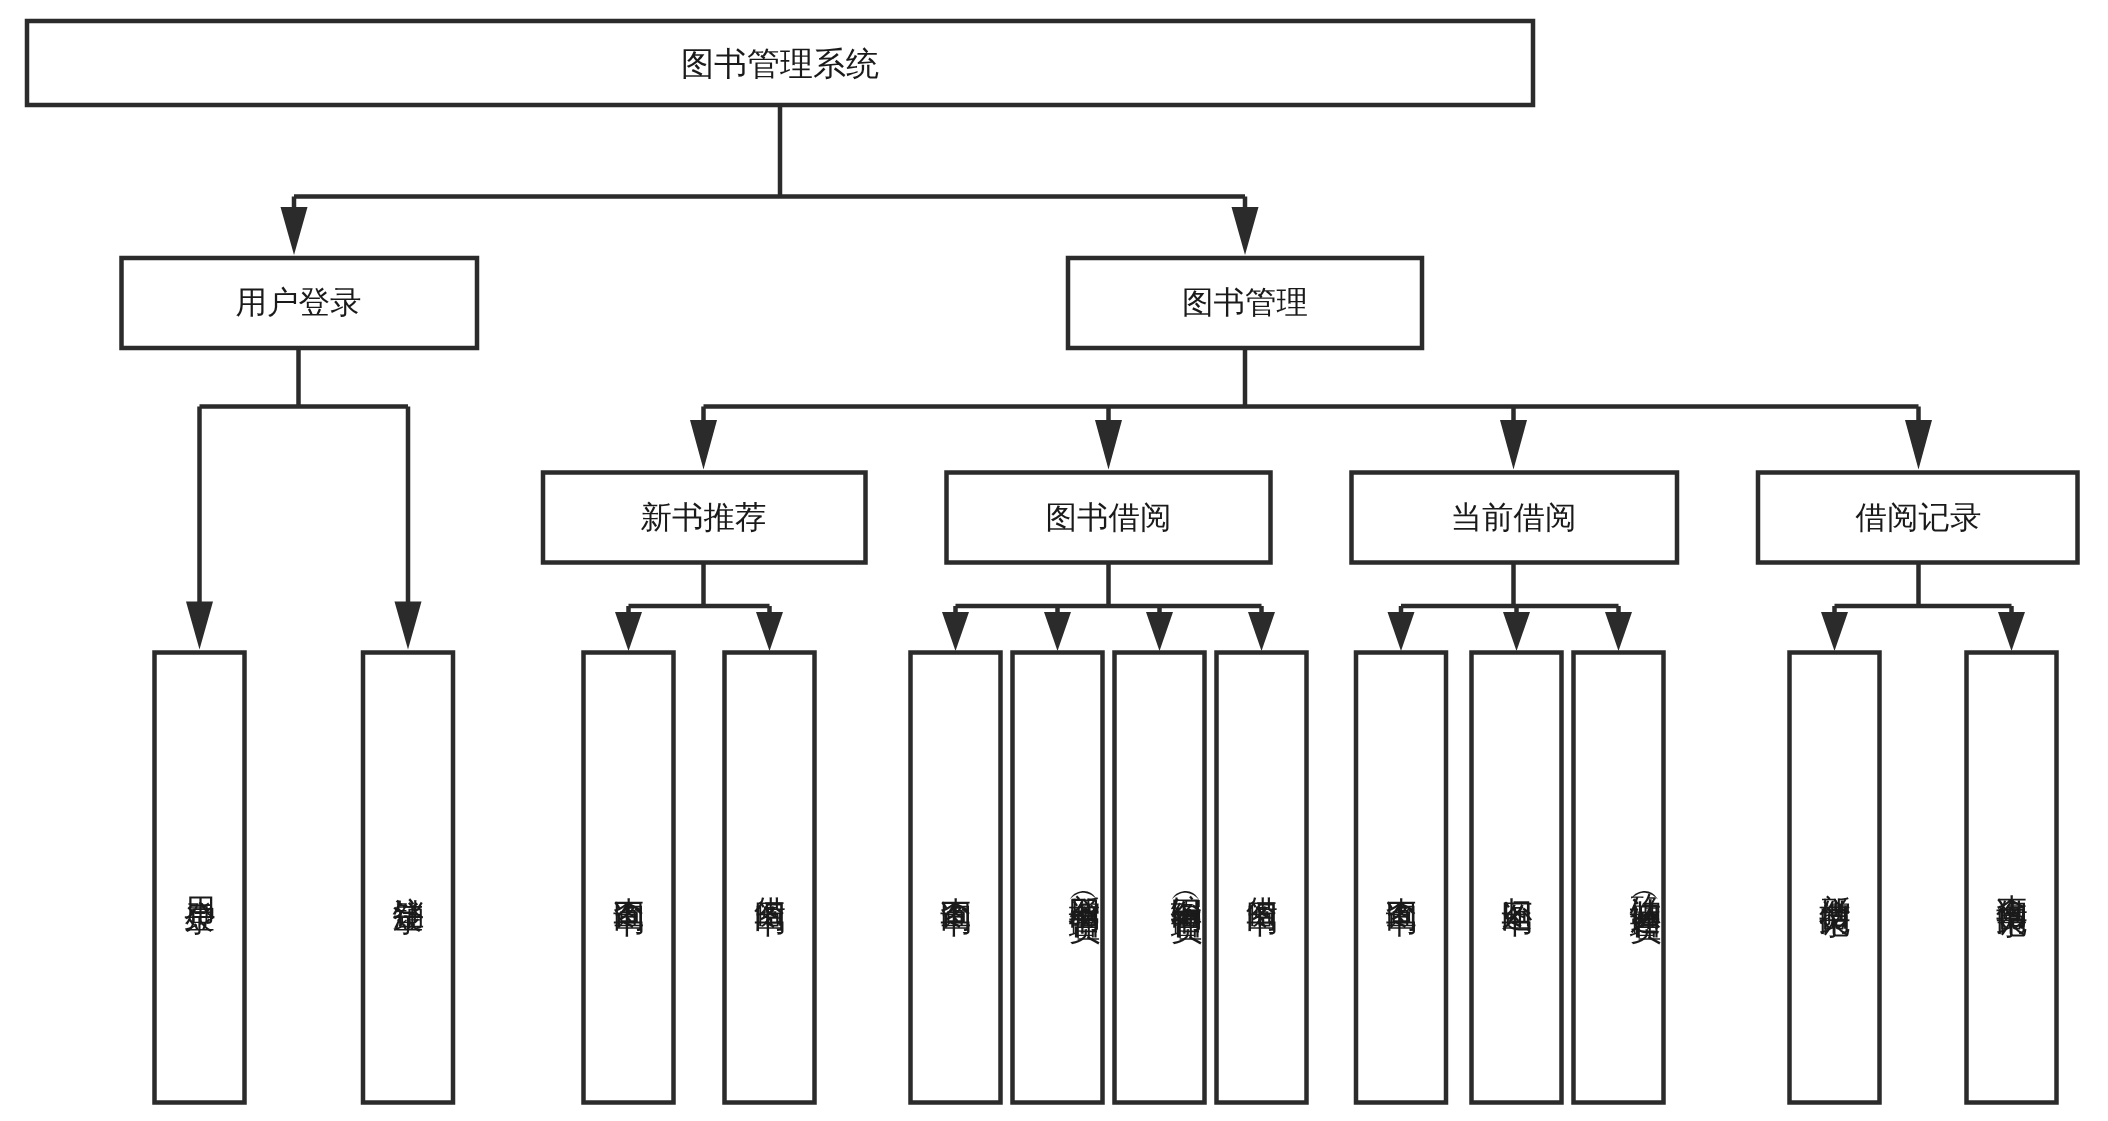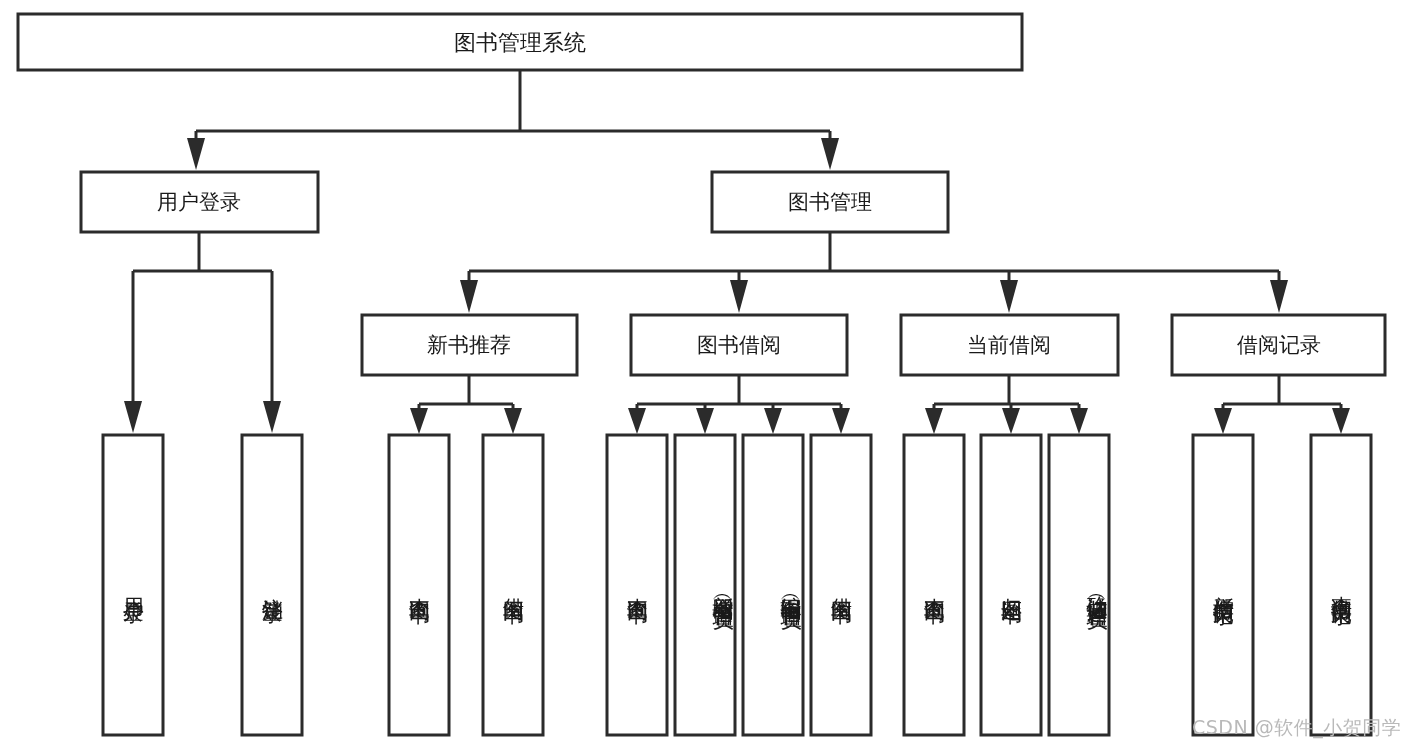--- a/index.html
+++ b/index.html
@@ -223,15 +223,14 @@
   <div class="vlabel" style="left:743px; top:435px; width:60px; height:300px; align-items:flex-start; padding-top:6px; box-sizing:border-box;">编辑图书（管理员）</div>
   <div class="vlabel" style="left:811px; top:435px; width:60px; height:300px;">借阅图书</div>
 
   <div class="vlabel" style="left:904px; top:435px; width:60px; height:300px;">查询图书</div>
   <div class="vlabel" style="left:981px; top:435px; width:60px; height:300px;">归还图书</div>
   <div class="vlabel" style="left:1049px; top:435px; width:60px; height:300px; align-items:flex-start; padding-top:6px; box-sizing:border-box;">确认归还（管理员）</div>
 
   <div class="vlabel" style="left:1193px; top:435px; width:60px; height:300px;">新增借阅记录</div>
   <div class="vlabel" style="left:1311px; top:435px; width:60px; height:300px;">查询借阅记录</div>
 
-  <div class="watermark" style="left:1192px; top:715px;">CSDN @软件_小贺同学</div>
 
 </div>
 
 </body></html>

